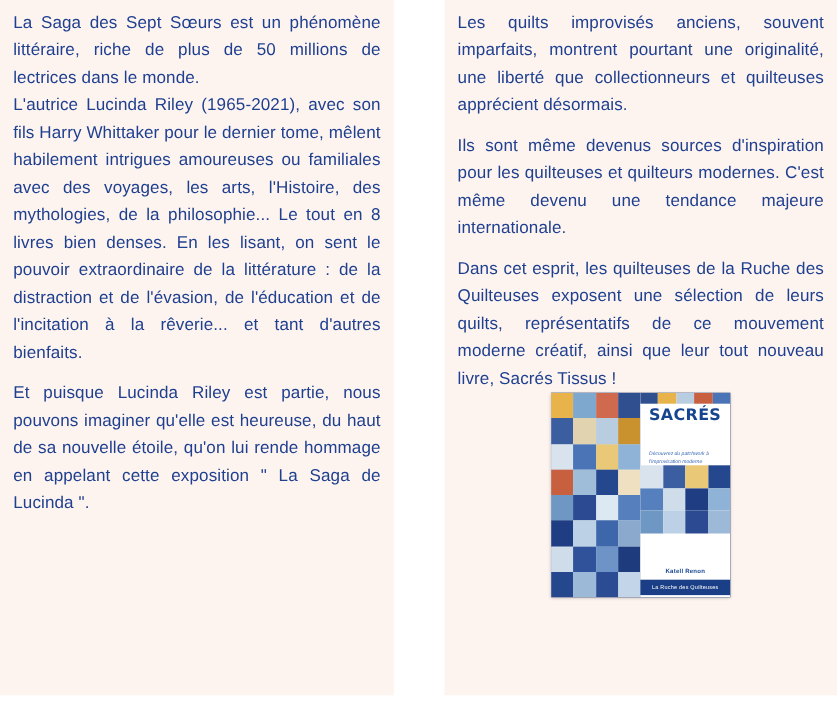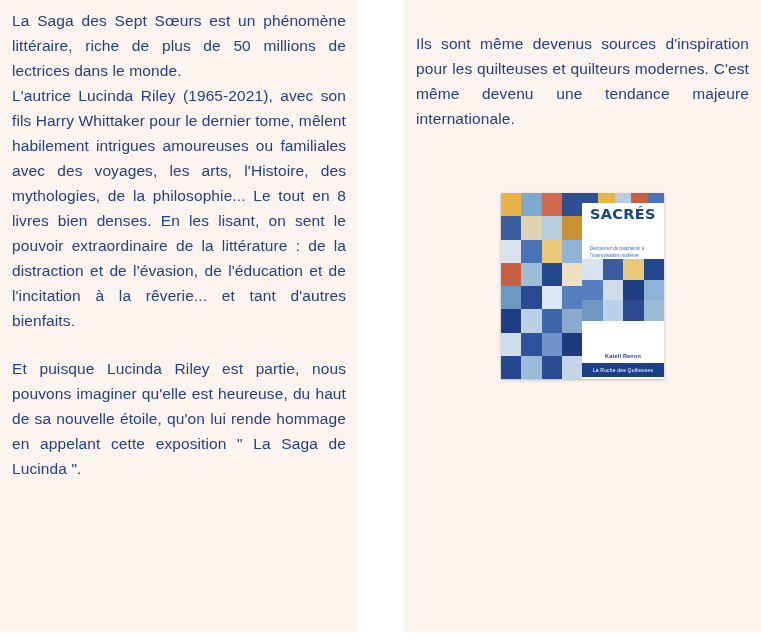--- a/index.html
+++ b/index.html
@@ -44,24 +44,23 @@
   p.para {
     margin: 0 0 0 0;
     color: #1f3f8f;
     font-size: 15.5px;
     line-height: 25px;
     text-align: justify;
     text-justify: inter-word;
     letter-spacing: 0.1px;
   }
   p.spaced {
-    margin-top: 23px;
+    margin-top: 12px;
   }
   .book-wrap {
-    margin-top: 62px;
     display: flex;
     justify-content: center;
   }
   .book {
     position: relative;
     width: 163px;
     height: 186px;
     box-shadow: 0 1px 3px rgba(0,0,0,0.25);
     display: flex;
     background: #24386d;
@@ -170,21 +169,23 @@
   <div class="column col-left">
     <p class="para">La Saga des Sept Sœurs est un phénomène littéraire, riche de plus de 50 millions de lectrices dans le monde.</p>
     <p class="para">L'autrice Lucinda Riley (1965-2021), avec son fils Harry Whittaker pour le dernier tome, mêlent habilement intrigues amoureuses ou familiales avec des voyages, les arts, l'Histoire, des mythologies, de la philosophie... Le tout en 8 livres bien denses. En les lisant, on sent le pouvoir extraordinaire de la littérature : de la distraction et de l'évasion, de l'éducation et de l'incitation à la rêverie... et tant d'autres bienfaits.</p>
     <p class="para spaced">Et puisque Lucinda Riley est partie, nous pouvons imaginer qu'elle est heureuse, du haut de sa nouvelle étoile, qu'on lui rende hommage en appelant cette exposition " La Saga de Lucinda ".</p>
     <div class="bottom-strip"></div>
   </div>
 
   <div class="col-gap"></div>
 
   <div class="column col-right">
+    <p class="para">Les quilts improvisés anciens, souvent imparfaits, montrent pourtant une originalité, une liberté que collectionneurs et quilteuses apprécient désormais.</p>
     <p class="para spaced">Ils sont même devenus sources d'inspiration pour les quilteuses et quilteurs modernes. C'est même devenu une tendance majeure internationale.</p>
+    <p class="para spaced">Dans cet esprit, les quilteuses de la Ruche des Quilteuses exposent une sélection de leurs quilts, représentatifs de ce mouvement moderne créatif, ainsi que leur tout nouveau livre, Sacrés Tissus !</p>
 
     <div class="book-wrap">
       <div class="book">
 
         <div class="book-left">
           <div class="quilt">
             <div class="qc" style="background:#e8b34a"></div>
             <div class="qc" style="background:#7fa8cf"></div>
             <div class="qc" style="background:#d06a4e"></div>
             <div class="qc" style="background:#2f4f8f"></div>

